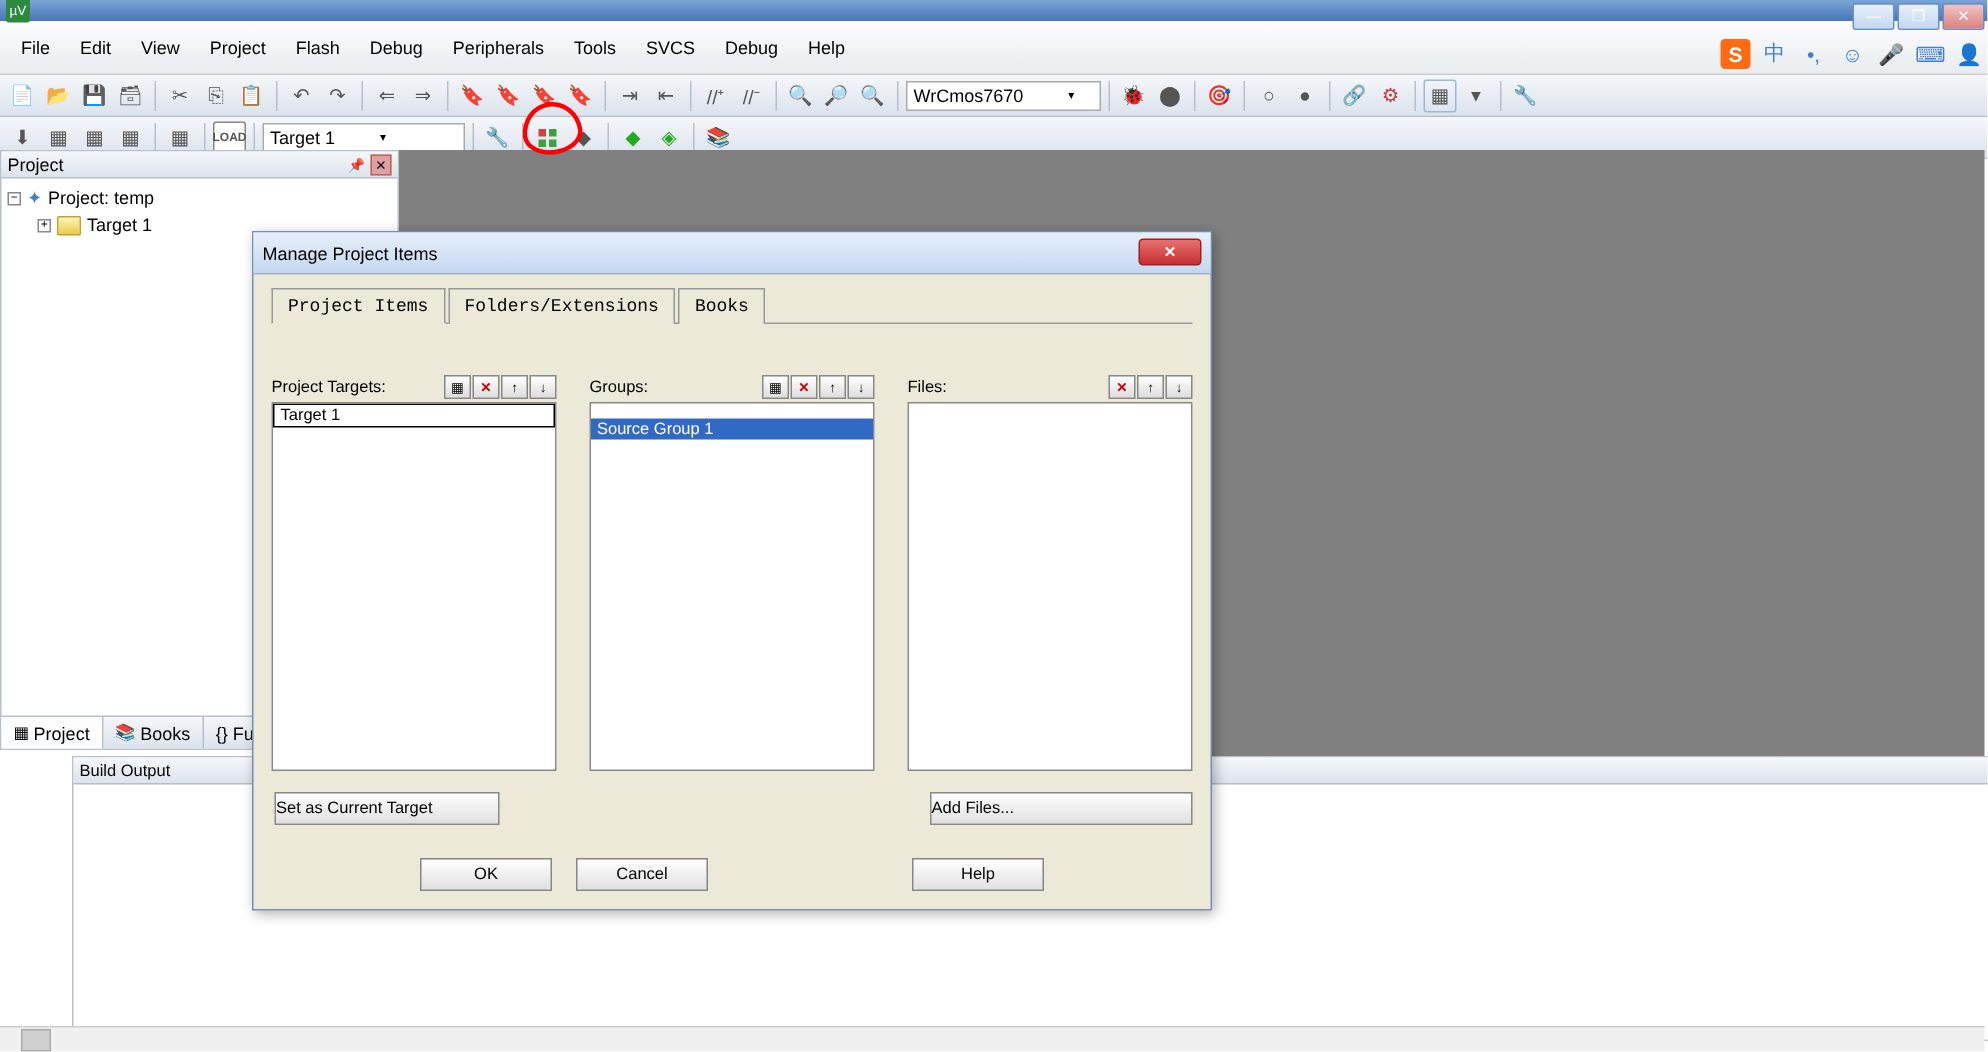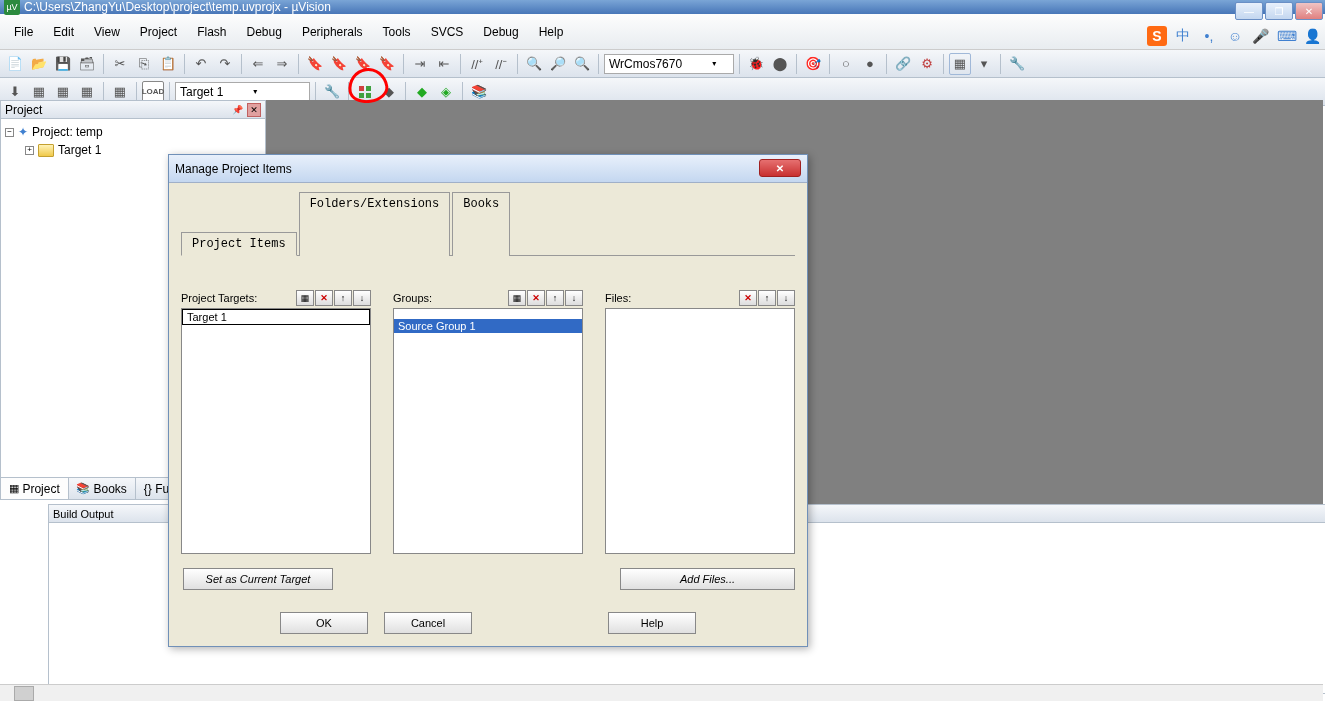--- a/index.html
+++ b/index.html
@@ -52,57 +52,56 @@
 .hscroll .thumb { width: 20px; height: 15px; background: #d0d0d0; border:1px solid #aaa;}
 
 
 .dialog { position: absolute; left: 168px; top: 154px; width: 640px; background: #ece9d8; border: 1px solid #7090b8; box-shadow: 2px 2px 8px rgba(0,0,0,0.3); z-index: 100; }
 .dlg-title { height: 28px; background: linear-gradient(#e8f0fb,#c4d7f0); border-bottom: 1px solid #a0b0c8; display: flex; align-items: center; padding: 0 6px; font-size: 12px; }
 .dlg-close { position: absolute; right: 6px; top: 4px; width: 42px; height: 18px; background: linear-gradient(#e67070, #c83030); border: 1px solid #a02020; border-radius: 3px; color: #fff; display: flex; align-items: center; justify-content: center; font-size: 10px; font-weight: bold; cursor:pointer;}
 
 .dlg-body { padding: 8px 12px 12px; }
 .dlg-tabs { display: flex; border-bottom: 1px solid #999; margin-bottom: 10px; }
 .dlg-tab { padding: 4px 10px; border: 1px solid #999; border-bottom: none; margin-right: 2px; background: #ece9d8; font-family: 'Courier New', monospace; font-size: 12px; cursor:pointer; position:relative; top:1px;}
-.dlg-tab.active { background: #ece9d8; border-bottom: 1px solid #ece9d8; margin-top: 40px; }
+.dlg-tab.active { background: #ece9d8; border-bottom: 1px solid #ece9d8; }
 
 .lists-row { display: flex; gap: 22px; }
 .list-col { flex: 1; }
 .list-header { display: flex; align-items: center; justify-content: space-between; margin-bottom: 2px; }
 .list-label { font-size: 11px; }
 .list-btns { display: flex; gap: 1px; }
 .list-btn { width: 18px; height: 16px; border: 1px solid #888; background: linear-gradient(#fff,#ddd); display: flex; align-items: center; justify-content: center; font-size: 9px; cursor:pointer;}
 .list-btn.red { color: #c00; font-weight: bold; }
 
 .listbox { border: 1px solid #888; background: #fff; height: 246px; overflow: auto; }
 .list-item { padding: 1px 4px; font-size: 11px; cursor:pointer;}
 .list-item.selected { background: #316ac5; color: #fff; margin-top: 10px; }
 .list-item.editable { border: 1px solid #000; margin: 0; }
 
 .dlg-buttons-mid { display: flex; justify-content: space-between; margin-top: 14px; }
-.dlg-btn { padding: 4px 0; border: 1px solid #888; background: linear-gradient(#fff,#e0e0e0); font-size: 11px; cursor:pointer; text-align:center;font-style:italic;}
+.dlg-btn { padding: 4px 0; border: 1px solid #888; background: linear-gradient(#fff,#e0e0e0); font-size: 11px; cursor:pointer; text-align:left;}
 .btn-left { width: 150px; margin-left: 2px;}
 .btn-stack { display:flex; flex-direction:column; gap: 6px;}
 .btn-right { width: 175px; }
 
 .dlg-footer { display: flex; justify-content: center; gap: 16px; margin-top: 22px; }
 .dlg-footer .ftbtn { width: 88px; padding: 4px 0; border: 1px solid #888; background: linear-gradient(#fff,#e0e0e0); font-size: 11px; cursor:pointer; text-align:center;}
 .dlg-footer .ftbtn.help { margin-left: 120px; }
 
 
 .ime-bar { position: absolute; right: 2px; top: 26px; height: 20px; display: flex; align-items: center; gap: 6px; }
 .ime-icon { width: 20px; height: 20px; display:flex; align-items:center; justify-content:center; font-size:14px;}
 .ime-s { background: #ff6a13; color:#fff; border-radius:3px; font-weight:bold;}
 
 </style>
 </head>
 <body>
 
 <div class="titlebar">
   <div class="icon">µV</div>
-  <span>C:\Users\ZhangYu\Desktop\project\temp.uvprojx - µVision</span>
   <div class="win-controls">
     <div class="win-btn">—</div>
     <div class="win-btn">❐</div>
     <div class="win-btn" style="background:linear-gradient(#f0c4c4,#e08080)">✕</div>
   </div>
 </div>
 
 <div class="menubar">
   <span>File</span>
   <span>Edit</span>

